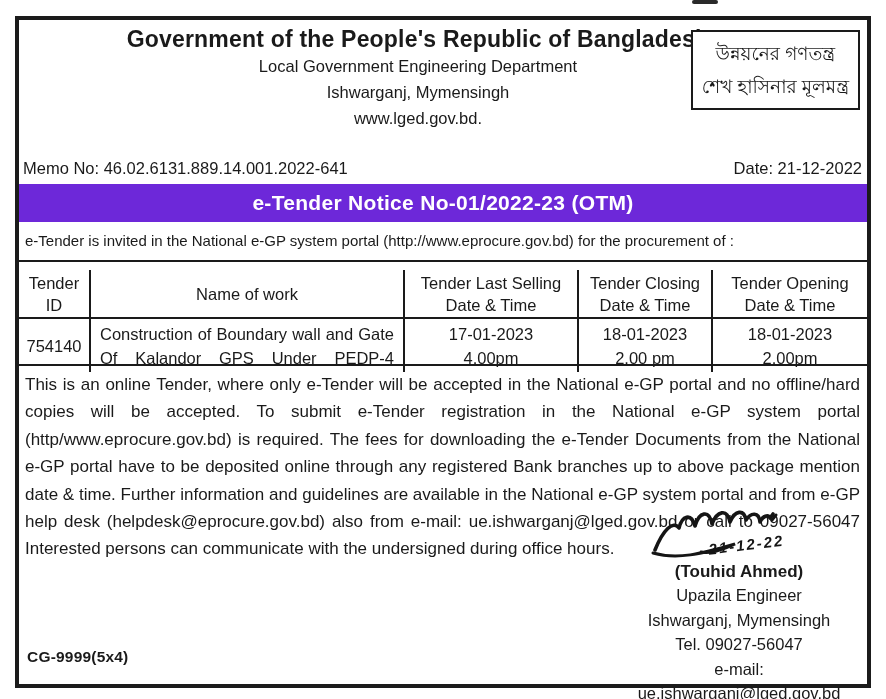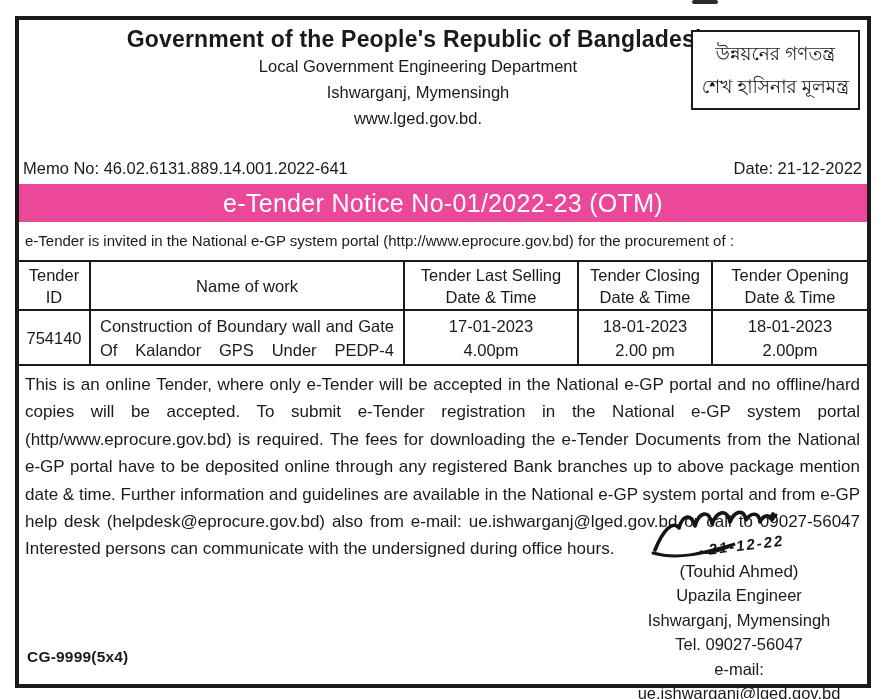--- a/index.html
+++ b/index.html
@@ -41,39 +41,39 @@
   .memo-row {
     position: absolute; left: 0; top: 139px; width: 100%; height: 25px;
     display: flex; justify-content: space-between; align-items: flex-start;
     font-size: 16.5px;
     padding: 0 5px 1px 4px;
   }
 
   
   .title-bar {
     position: absolute; left: 0; top: 164px; width: 100%; height: 38px;
-    background: #ec4899;
+    background: #6d28d9;
     color: #ffffff;
-    font-size: 25px; font-weight: normal;
+    font-size: 21px; font-weight: bold;
     text-align: center; line-height: 38px;
     letter-spacing: 0.3px;
   }
 
   
   .intro {
     position: absolute; left: 0; top: 202px; width: 100%; height: 40px;
     font-size: 15px;
     line-height: 38px;
     padding-left: 6px;
     border-bottom: 2px solid #1a1a1a;
   }
 
   
   .tender-table {
-    position: absolute; left: 0; top: 242px; width: 100%;
+    position: absolute; left: 0; top: 250px; width: 100%;
     border-collapse: collapse;
     border-style: hidden; 
     table-layout: fixed;
   }
   .tender-table th, .tender-table td {
     border: 2px solid #1a1a1a;
     font-size: 16.5px;
     vertical-align: middle;
     background: #fff;
   }
@@ -92,21 +92,21 @@
     line-height: 27.4px;
     text-align: justify;
   }
 
   
   .sign-block {
     position: absolute; top: 486px; right: 2px; width: 252px;
     text-align: center;
   }
   .sign-scribble { display: block; margin: 0 auto -2px auto; }
-  .sign-name { font-size: 17px; font-weight: normal; line-height: 23px; }
+  .sign-name { font-size: 17px; font-weight: bold; line-height: 23px; }
   .sign-line { font-size: 16.5px; line-height: 24.5px; }
 
   
   .cg-code {
     position: absolute; left: 8px; top: 628px;
     font-size: 15.5px; font-weight: bold;
     letter-spacing: 0.2px;
   }
 
   

